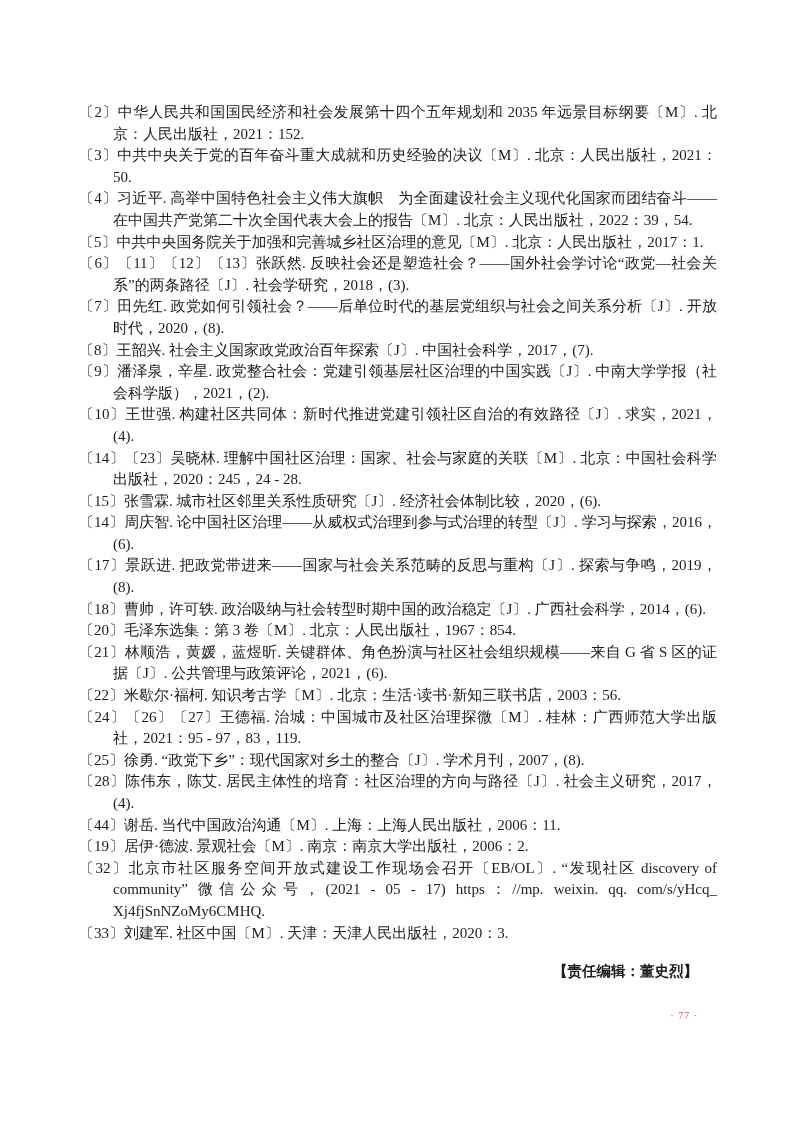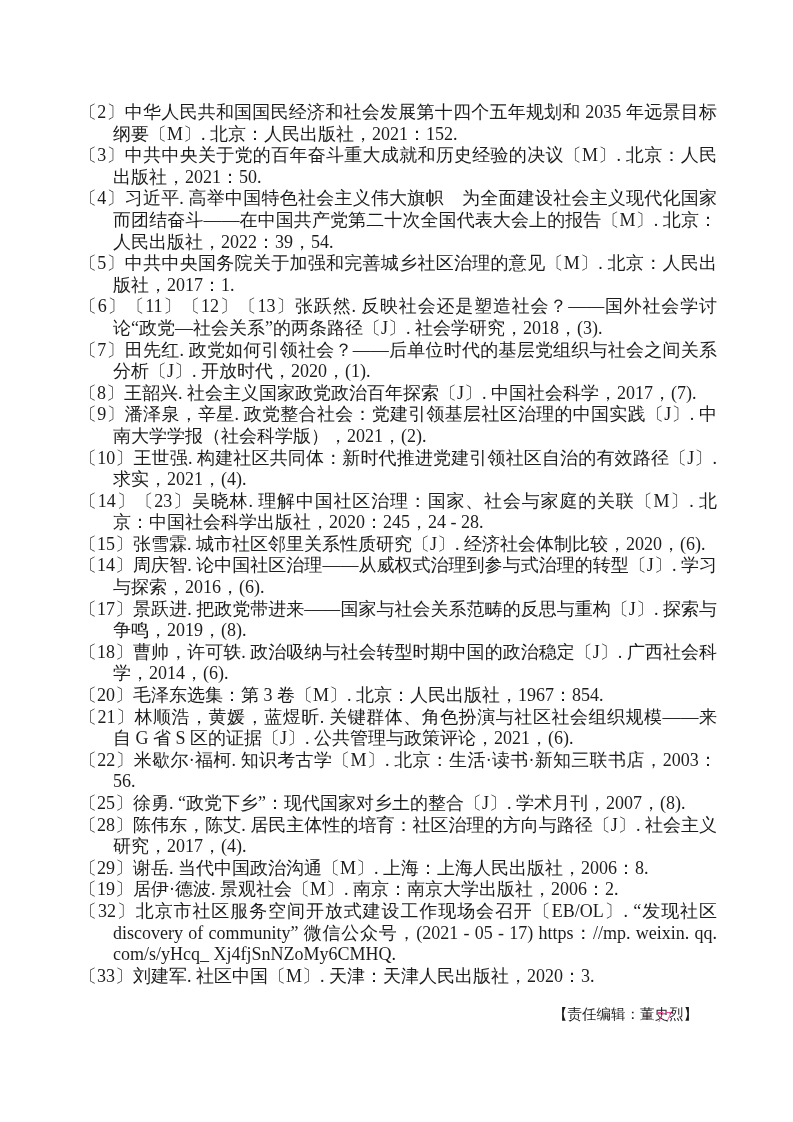--- a/index.html
+++ b/index.html
@@ -20,66 +20,67 @@
   .content {
     position: absolute;
     left: 79px;
     top: 102px;
     width: 638px;
   }
   .ref {
     margin: 0;
     padding-left: 34px;
     text-indent: -34px;
-    font-size: 18px;
+    font-size: 15px;
     line-height: 21.6px;
     text-align: justify;
     word-wrap: break-word;
   }
   .editor {
     margin: 16px 19px 0 0;
     text-align: right;
     font-family: "Liberation Sans", "DejaVu Sans", sans-serif;
-    font-weight: 400;
+    font-weight: 700;
     font-size: 14.5px;
     line-height: 22px;
   }
   .page-num {
     position: absolute;
     top: 1010px;
-    right: 110px;
-    font-size: 14px;
+    right: 95px;
+    font-size: 10px;
     letter-spacing: 1px;
     color: #ec4899;
   }
 </style>
 </head>
 <body>
 
 <div class="page">
   <div class="content">
     <p class="ref">〔2〕中华人民共和国国民经济和社会发展第十四个五年规划和 2035 年远景目标纲要〔M〕. 北京：人民出版社，2021：152.</p>
     <p class="ref">〔3〕中共中央关于党的百年奋斗重大成就和历史经验的决议〔M〕. 北京：人民出版社，2021：50.</p>
     <p class="ref">〔4〕习近平. 高举中国特色社会主义伟大旗帜　为全面建设社会主义现代化国家而团结奋斗——在中国共产党第二十次全国代表大会上的报告〔M〕. 北京：人民出版社，2022：39，54.</p>
     <p class="ref">〔5〕中共中央国务院关于加强和完善城乡社区治理的意见〔M〕. 北京：人民出版社，2017：1.</p>
     <p class="ref">〔6〕〔11〕〔12〕〔13〕张跃然. 反映社会还是塑造社会？——国外社会学讨论“政党—社会关系”的两条路径〔J〕. 社会学研究，2018，(3).</p>
-    <p class="ref">〔7〕田先红. 政党如何引领社会？——后单位时代的基层党组织与社会之间关系分析〔J〕. 开放时代，2020，(1).</p>
+    <p class="ref">〔7〕田先红. 政党如何引领社会？——后单位时代的基层党组织与社会之间关系分析〔J〕. 开放时代，2020，(8).</p>
     <p class="ref">〔8〕王韶兴. 社会主义国家政党政治百年探索〔J〕. 中国社会科学，2017，(7).</p>
     <p class="ref">〔9〕潘泽泉，辛星. 政党整合社会：党建引领基层社区治理的中国实践〔J〕. 中南大学学报（社会科学版），2021，(2).</p>
     <p class="ref">〔10〕王世强. 构建社区共同体：新时代推进党建引领社区自治的有效路径〔J〕. 求实，2021，(4).</p>
     <p class="ref">〔14〕〔23〕吴晓林. 理解中国社区治理：国家、社会与家庭的关联〔M〕. 北京：中国社会科学出版社，2020：245，24 - 28.</p>
     <p class="ref">〔15〕张雪霖. 城市社区邻里关系性质研究〔J〕. 经济社会体制比较，2020，(6).</p>
     <p class="ref">〔14〕周庆智. 论中国社区治理——从威权式治理到参与式治理的转型〔J〕. 学习与探索，2016，(6).</p>
     <p class="ref">〔17〕景跃进. 把政党带进来——国家与社会关系范畴的反思与重构〔J〕. 探索与争鸣，2019，(8).</p>
     <p class="ref">〔18〕曹帅，许可轶. 政治吸纳与社会转型时期中国的政治稳定〔J〕. 广西社会科学，2014，(6).</p>
     <p class="ref">〔20〕毛泽东选集：第 3 卷〔M〕. 北京：人民出版社，1967：854.</p>
     <p class="ref">〔21〕林顺浩，黄媛，蓝煜昕. 关键群体、角色扮演与社区社会组织规模——来自 G 省 S 区的证据〔J〕. 公共管理与政策评论，2021，(6).</p>
     <p class="ref">〔22〕米歇尔·福柯. 知识考古学〔M〕. 北京：生活·读书·新知三联书店，2003：56.</p>
+    <p class="ref">〔24〕〔26〕〔27〕王德福. 治城：中国城市及社区治理探微〔M〕. 桂林：广西师范大学出版社，2021：95 - 97，83，119.</p>
     <p class="ref">〔25〕徐勇. “政党下乡”：现代国家对乡土的整合〔J〕. 学术月刊，2007，(8).</p>
     <p class="ref">〔28〕陈伟东，陈艾. 居民主体性的培育：社区治理的方向与路径〔J〕. 社会主义研究，2017，(4).</p>
-    <p class="ref">〔29〕谢岳. 当代中国政治沟通〔M〕. 上海：上海人民出版社，2006：8.</p>
+    <p class="ref">〔44〕谢岳. 当代中国政治沟通〔M〕. 上海：上海人民出版社，2006：11.</p>
     <p class="ref">〔19〕居伊·德波. 景观社会〔M〕. 南京：南京大学出版社，2006：2.</p>
     <p class="ref">〔32〕北京市社区服务空间开放式建设工作现场会召开〔EB/OL〕. “发现社区 discovery of community” 微信公众号，(2021 - 05 - 17) https：//mp. weixin. qq. com/s/yHcq_ Xj4fjSnNZoMy6CMHQ.</p>
     <p class="ref">〔33〕刘建军. 社区中国〔M〕. 天津：天津人民出版社，2020：3.</p>
     <p class="editor">【责任编辑：董史烈】</p>
   </div>
   <div class="page-num">· 77 ·</div>
 </div>
 
 </body></html>

